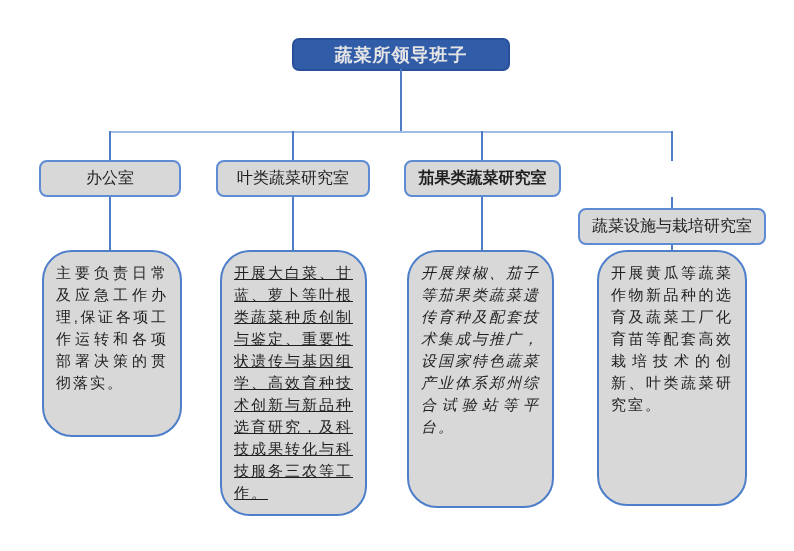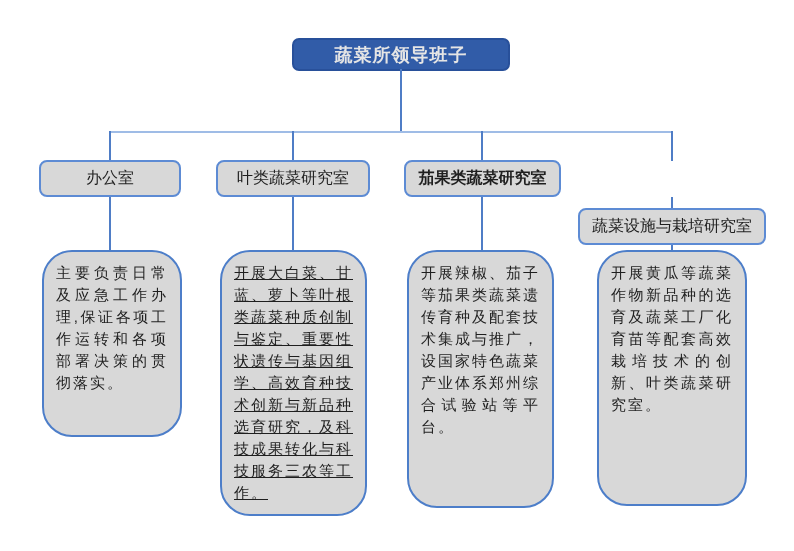--- a/index.html
+++ b/index.html
@@ -38,21 +38,21 @@
     border:2px solid var(--box-border,#4d7ec9);
     border-radius:30px;
     box-sizing:border-box;
     padding:10px 12px;
     color:#1f1f1f;font-size:15px;line-height:22px;letter-spacing:2px;
     text-align:justify;text-justify:inter-character;
     overflow:hidden;
   }
   .desc.c1{left:42px;width:140px;height:187px;}
   .desc.c2{left:220px;width:147px;height:266px;text-decoration:underline;}
-  .desc.c3{left:407px;width:147px;height:258px;}
+  .desc.c3{left:407px;width:147px;height:258px;font-style:italic;}
   .desc.c4{left:597px;width:150px;height:256px;}
   .vline{position:absolute;width:2px;background:var(--line-strong,#4f7dc6);}
   .hline{position:absolute;height:2px;background:var(--line-light,#9fbce6);}
   .stem{left:400px;top:69px;height:63px;}
   .bus{left:109px;top:131px;width:564px;}
   .drop{top:131px;height:30px;}
   .drop.c1,.mid.c1{left:109px;}
   .drop.c2,.mid.c2{left:292px;}
   .drop.c3,.mid.c3{left:481px;}
   .drop.c4,.mid.c4{left:671px;}

